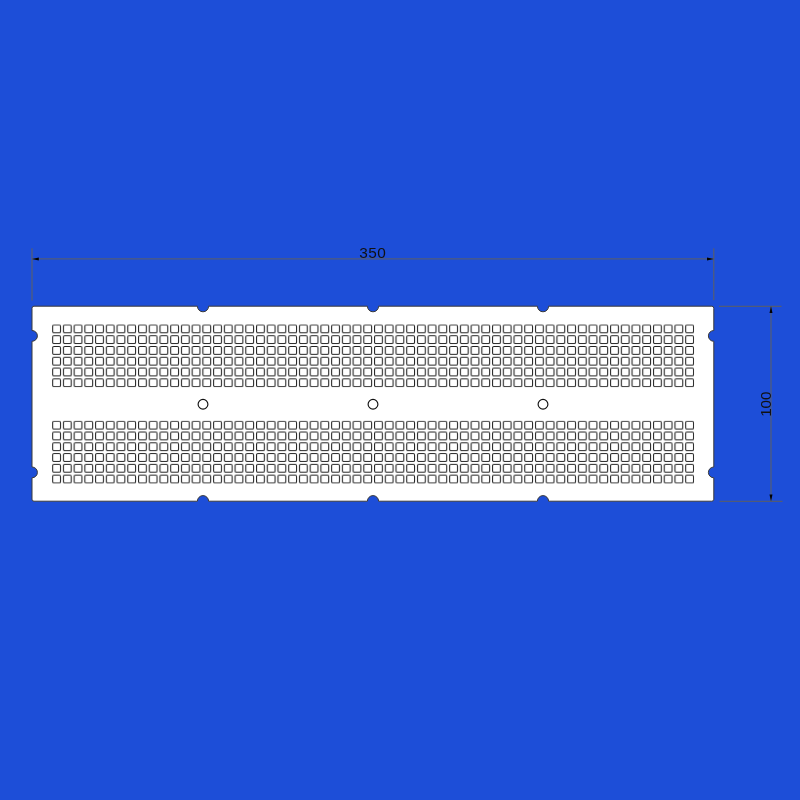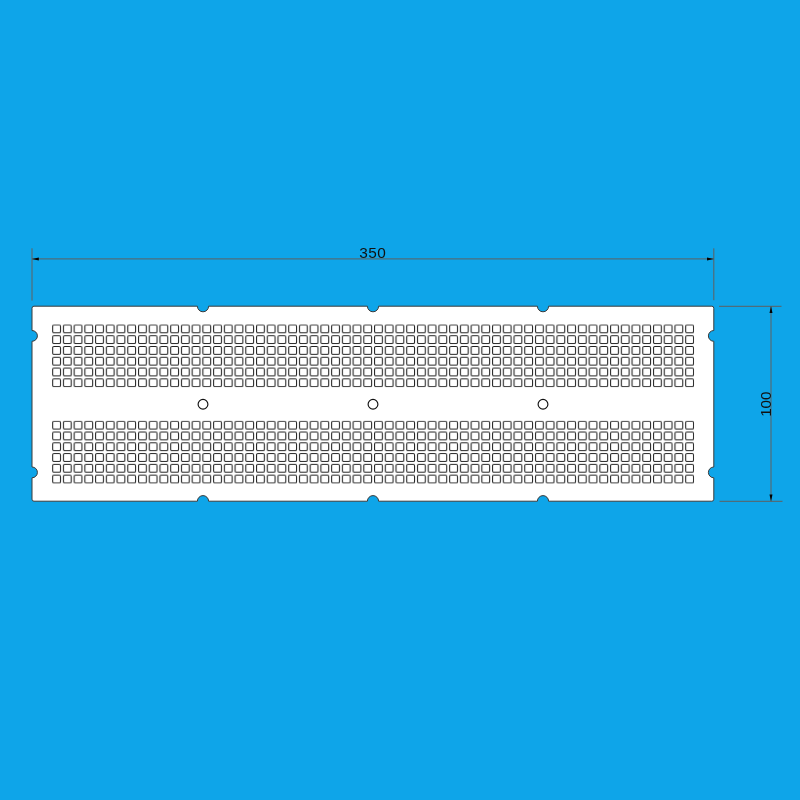--- a/index.html
+++ b/index.html
@@ -1,16 +1,16 @@
 <!DOCTYPE html>
 <html><head>
 <meta charset="utf-8">
 <style>
   html,body{margin:0;padding:0;background:#ffffff;}
-  .page{width:800px;height:800px;position:relative;background:#0ea5e9;overflow:hidden;}
+  .page{width:800px;height:800px;position:relative;background:#1d4ed8;overflow:hidden;}
   svg{position:absolute;left:0;top:0;}
   text{font-family:"Liberation Sans", sans-serif;}
 </style>
 </head>
 <body>
 <div class="page">
 <svg width="800" height="800" viewBox="0 0 800 800" fill="none">
   <defs>
     <pattern id="sq" x="52.15" y="324.45" width="10.729" height="10.78" patternUnits="userSpaceOnUse">
       <rect x="0.55" y="0.55" width="7.8" height="7.8" rx="1.3" fill="none" stroke="#222222" stroke-width="1.05"></rect>

